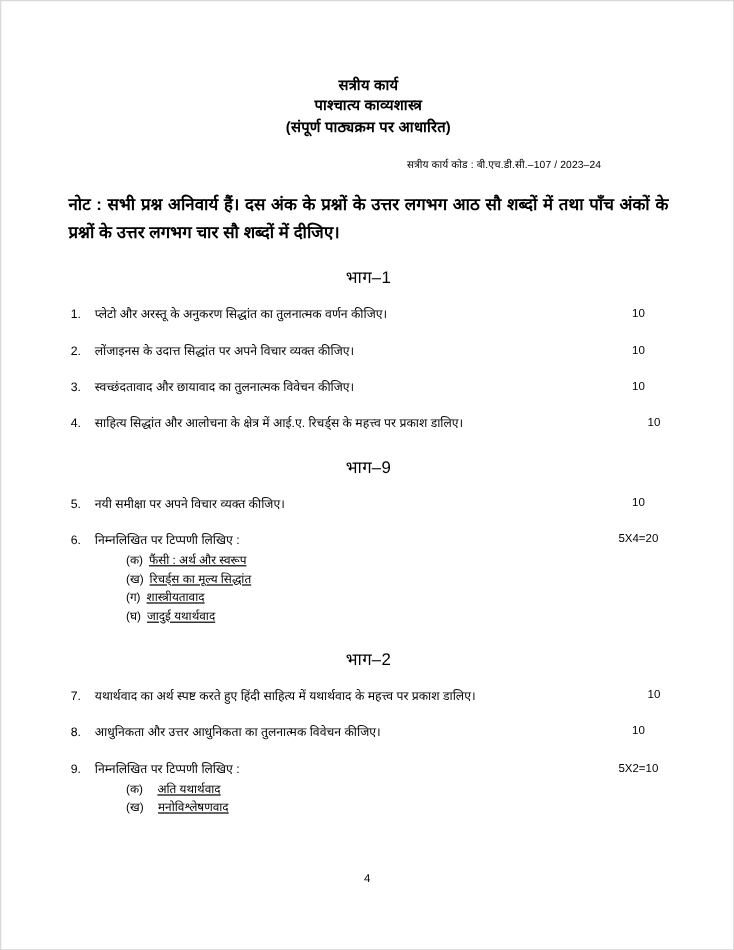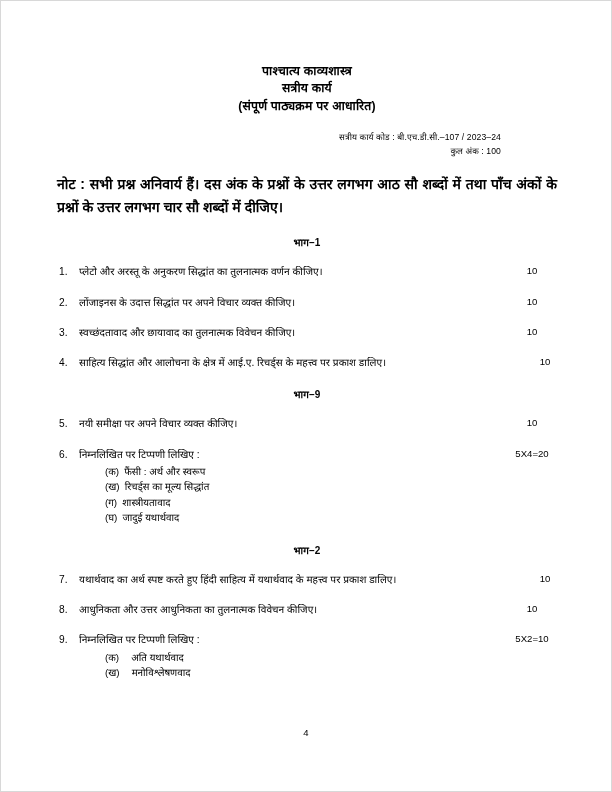--- a/index.html
+++ b/index.html
@@ -60,22 +60,22 @@
     font-size: 14px;
     font-weight: bold;
     line-height: 1.62;
     text-align: justify;
     letter-spacing: 0.05px;
   }
 
   
   .part-heading {
     text-align: center;
-    font-size: 10px;
-    font-weight: bold;
+    font-size: 14px;
+    font-weight: normal;
     margin-top: 17px;
     margin-bottom: 4px;
     letter-spacing: 0.2px;
   }
 
   
   .q-row {
     display: flex;
     align-items: flex-start;
     margin-top: 15px;
@@ -125,47 +125,47 @@
   }
   .sub-label {
     flex: 0 0 auto;
     margin-right: 5px;
   }
   .sub-row.gap .sub-label {
     margin-right: 12px;
   }
   .sub-text {
     flex: 1 1 auto;
+    text-decoration: underline;
   }
 
   
   .page-number {
     position: absolute;
     left: 0;
     right: 0;
     top: 726px;
     text-align: center;
     font-size: 9.5px;
   }
 </style>
 </head>
 <body>
 
 <div class="page">
   <div class="sheet">
 
     <div class="doc-header">
+      <div class="hline">सत्रीय कार्य</div>
       <div class="hline">पाश्चात्य काव्यशास्त्र</div>
-      <div class="hline">सत्रीय कार्य</div>
       <div class="hline">(संपूर्ण पाठ्यक्रम पर आधारित)</div>
     </div>
 
     <div class="meta-block">
       <div class="meta-line">सत्रीय कार्य कोड : बी.एच.डी.सी.–107 / 2023–24</div>
-      <div class="meta-line">कुल अंक : 100</div>
     </div>
 
     <div class="note">नोट : सभी प्रश्न अनिवार्य हैं। दस अंक के प्रश्नों के उत्तर लगभग आठ सौ शब्दों में तथा पाँच अंकों के प्रश्नों के उत्तर लगभग चार सौ शब्दों में दीजिए।</div>
 
     <div id="sections-root">
         <div class="part-heading">भाग–1</div>
         <div class="q-row">
           <div class="q-num">1.</div>
           <div class="q-body">
             <span class="q-text">प्लेटो और अरस्तू के अनुकरण सिद्धांत का तुलनात्मक वर्णन कीजिए।</span>

